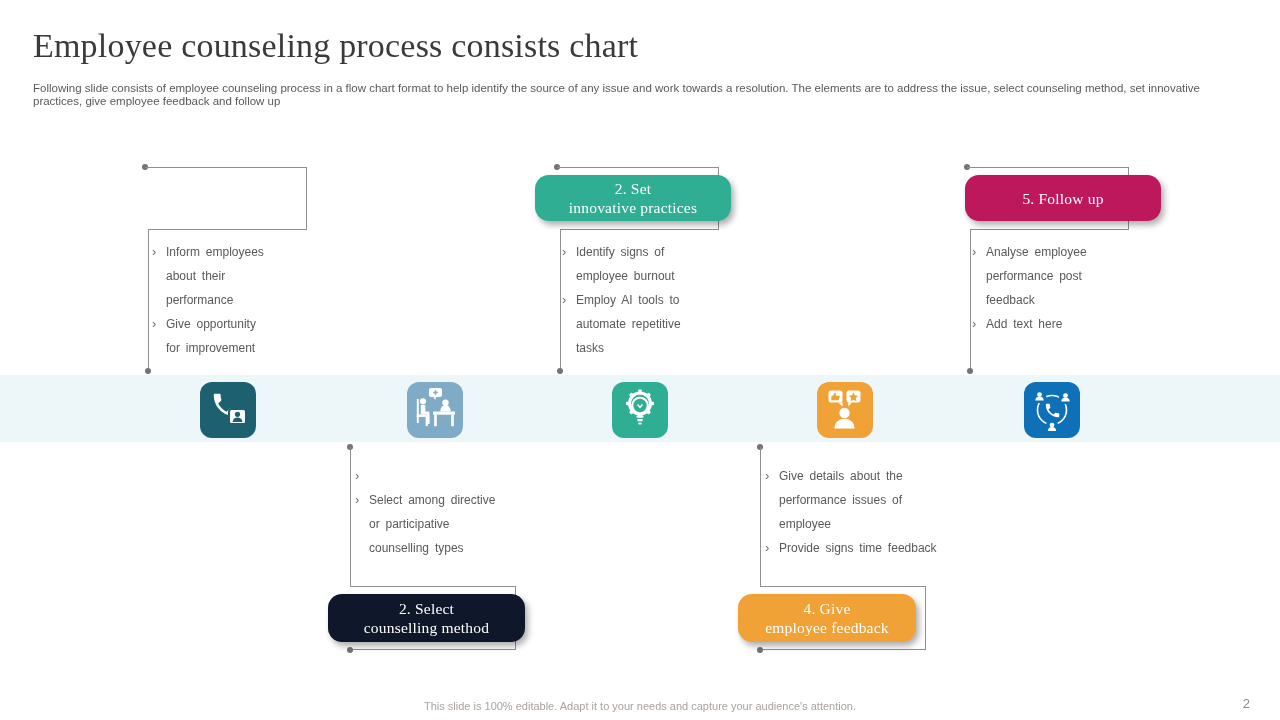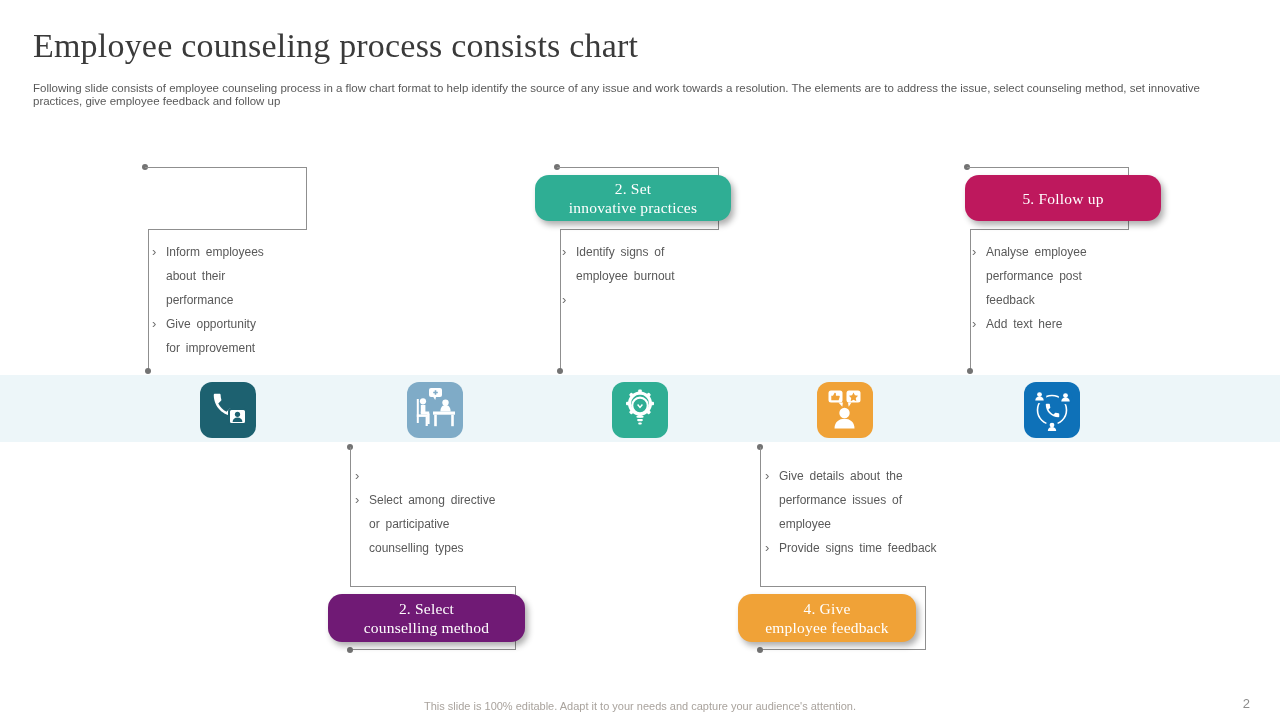--- a/index.html
+++ b/index.html
@@ -13,21 +13,21 @@
             font-size:11.5px;line-height:13px;color:#595959;}
   
   .cl{position:absolute;background:#8f8f8f;z-index:1;}
   .dot{position:absolute;width:6px;height:6px;border-radius:50%;background:#737373;z-index:1;}
   
   .step-box{position:absolute;z-index:2;border-radius:14px;display:flex;align-items:center;justify-content:center;
             box-shadow:3px 4px 6px rgba(0,0,0,.32);}
   .step-box .lbl{font-family:"Liberation Serif",serif;font-size:15.5px;line-height:19px;color:#ffffff;
                  text-align:center;white-space:pre-line;letter-spacing:.2px;}
   .bx1{left:122px;top:175px;width:196px;height:46px;background:#1d6170;}
-  .bx2{left:328px;top:594px;width:197px;height:48px;background:#701a75;}
+  .bx2{left:328px;top:594px;width:197px;height:48px;background:#0f172a;}
   .bx3{left:535px;top:175px;width:196px;height:46px;background:#2fae94;}
   .bx4{left:738px;top:594px;width:178px;height:48px;background:#f0a237;}
   .bx5{left:944px;top:175px;width:196px;height:46px;background:#be185d;margin-left:21px;}
   
   .bullets{position:absolute;z-index:2;font-size:12px;line-height:24px;color:#595959;word-spacing:2.5px;}
   .b-item{display:flex;}
   .b-mark{width:14px;flex:0 0 14px;color:#6d6d6d;font-size:13px;}
   .b-text{white-space:pre-line;}
   .bl1{left:152px;top:240px;width:170px;}
   .bl2{left:355px;top:464px;width:210px;}
@@ -136,20 +136,23 @@
   </div>
 
   <div class="bullets bl3">
     <div class="b-item">
       <span class="b-mark">›</span>
       <span class="b-text">Identify signs of
 employee burnout</span>
     </div>
     <div class="b-item">
       <span class="b-mark">›</span>
+      <span class="b-text">Employ AI tools to
+automate repetitive
+tasks</span>
     </div>
   </div>
 
   <div class="bullets bl4">
     <div class="b-item">
       <span class="b-mark">›</span>
       <span class="b-text">Give details about the
 performance issues of
 employee</span>
     </div>

